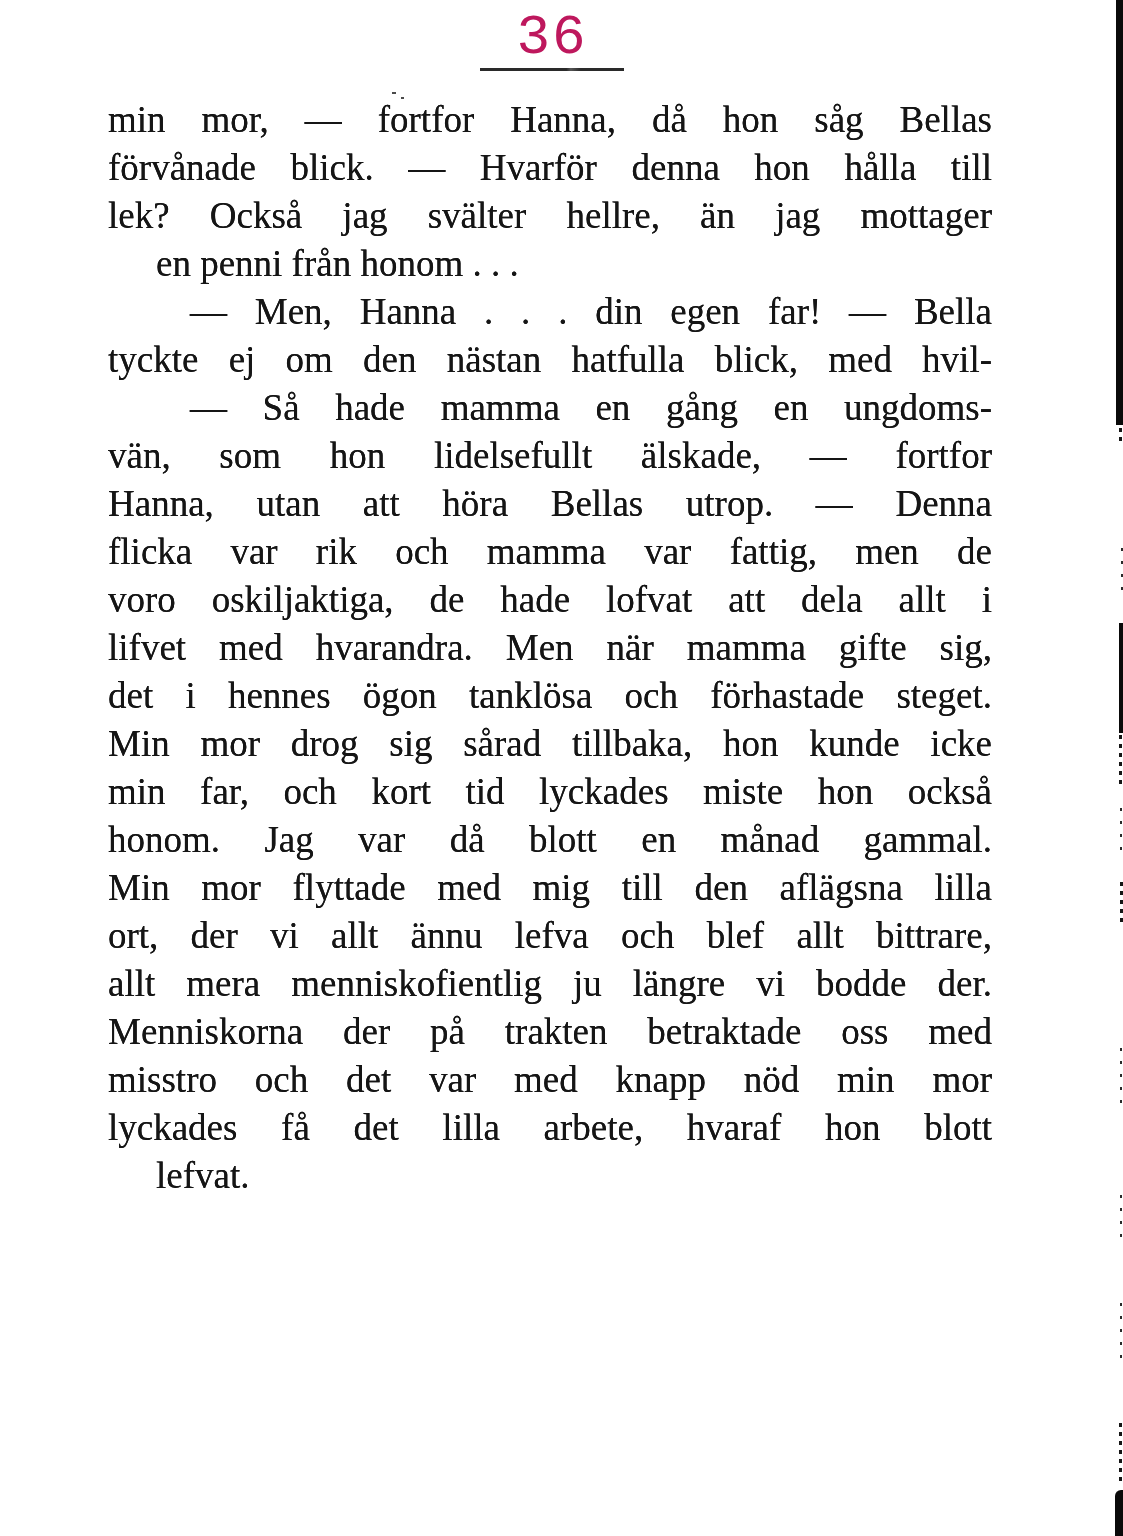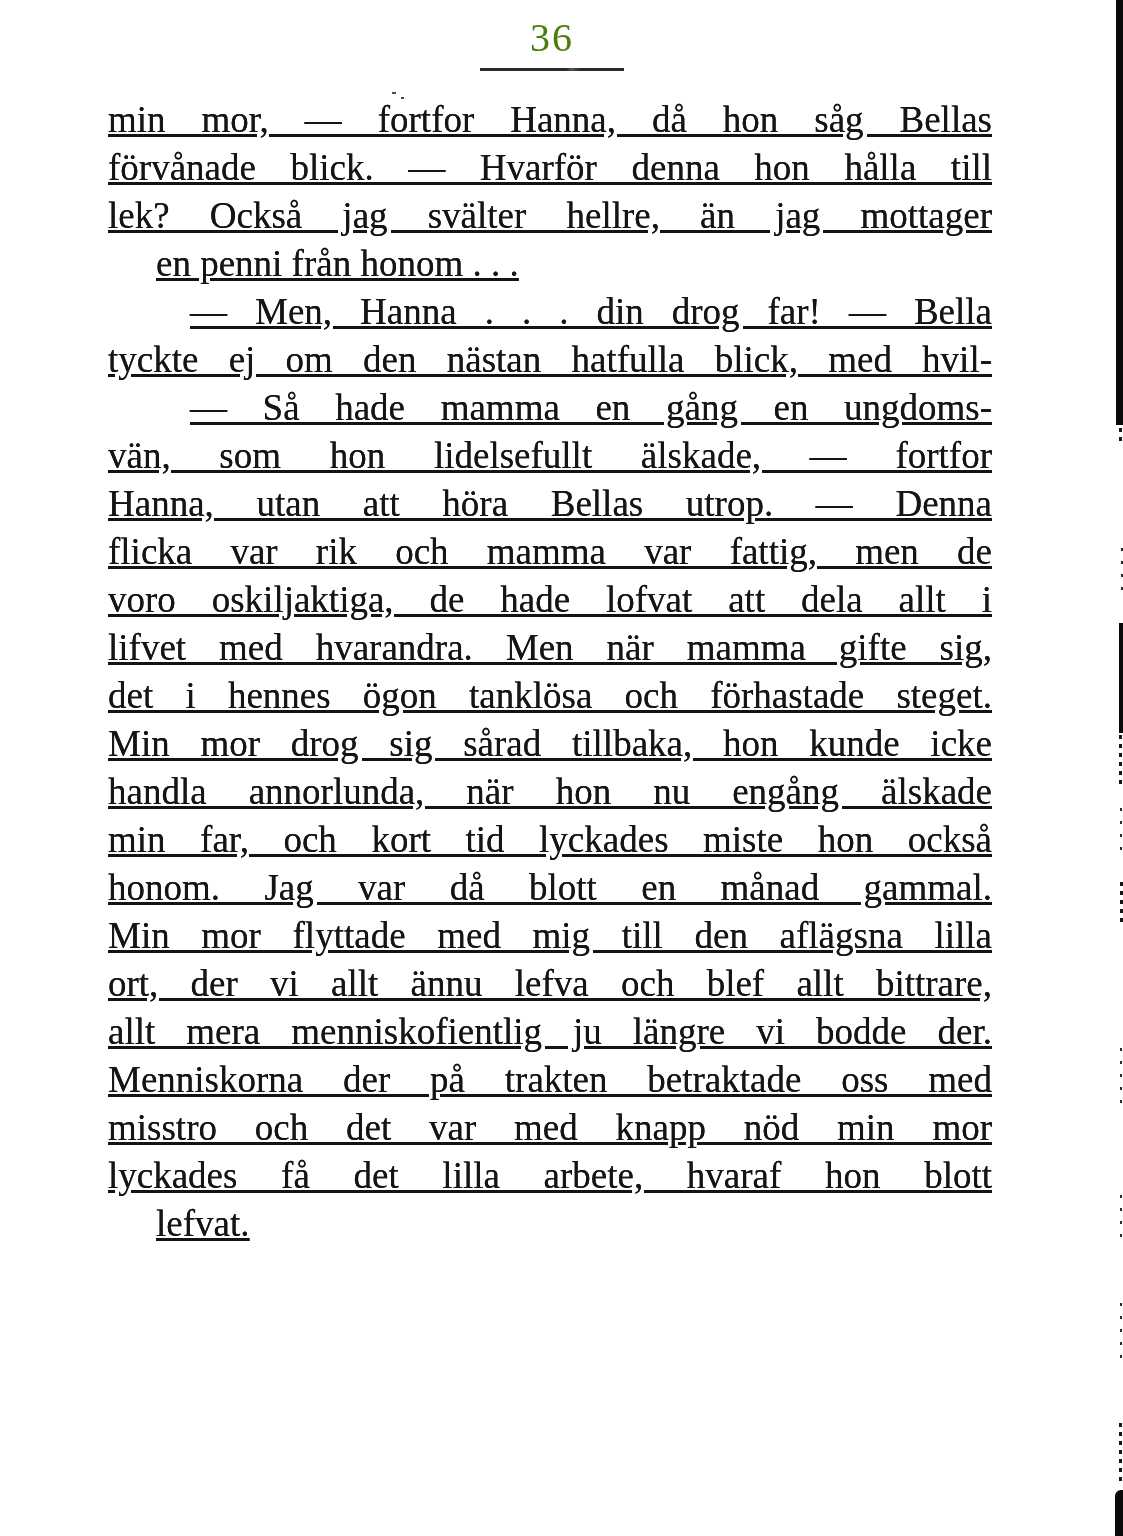--- a/index.html
+++ b/index.html
@@ -20,38 +20,38 @@
   }
   
   .header {
     position: absolute;
     left: 110px;
     top: 10px;
     width: 884px;
     text-align: center;
   }
   .page-number {
-    font-size: 40px;
+    font-size: 56px;
     line-height: 56px;
-    color: #4d7c0f;
+    color: #be185d;
     letter-spacing: 2px;
+    font-family: Liberation Mono, monospace;
   }
   .header-rule {
     margin: 2px auto 0 auto;
     width: 144px;
     height: 3px;
     background: linear-gradient(to right, #2a2a2a 0 60%, #555 63%, #2a2a2a 70%);
   }
   
   .text-block {
     position: absolute;
     left: 108px;
     top: 96px;
     width: 884px;
-    text-decoration: underline;
   }
   .line {
     height: 48px;
     line-height: 48px;
     font-size: 37px;
     white-space: normal;
     color: #151515;
     text-shadow: 0 0 0.5px #1a1a1a;
   }
   .line.j { text-align: justify; text-align-last: justify; }
@@ -78,31 +78,30 @@
   </div>
 
   <div class="speck" style="left:392px; top:92px; width:4px; height:2px;"></div>
   <div class="speck" style="left:401px; top:97px; width:3px; height:2px;"></div>
 
   <div class="text-block">
     <div class="line j">min mor, — fortfor Hanna, då hon såg Bellas</div>
     <div class="line j">förvånade blick. — Hvarför denna hon hålla till</div>
     <div class="line j">lek? Också jag svälter hellre, än jag mottager</div>
     <div class="line l">en penni från honom . . .</div>
-    <div class="line j ind">— Men, Hanna . . . din drog far! — Bella</div>
+    <div class="line j ind">— Men, Hanna . . . din egen far! — Bella</div>
     <div class="line j">tyckte ej om den nästan hatfulla blick, med hvil-</div>
     <div class="line j ind">— Så hade mamma en gång en ungdoms-</div>
     <div class="line j">vän, som hon lidelsefullt älskade, — fortfor</div>
     <div class="line j">Hanna, utan att höra Bellas utrop. — Denna</div>
     <div class="line j">flicka var rik och mamma var fattig, men de</div>
     <div class="line j">voro oskiljaktiga, de hade lofvat att dela allt i</div>
     <div class="line j">lifvet med hvarandra. Men när mamma gifte sig,</div>
     <div class="line j">det i hennes ögon tanklösa och förhastade steget.</div>
     <div class="line j">Min mor drog sig sårad tillbaka, hon kunde icke</div>
-    <div class="line j">handla annorlunda, när hon nu engång älskade</div>
     <div class="line j">min far, och kort tid lyckades miste hon också</div>
     <div class="line j">honom. Jag var då blott en månad gammal.</div>
     <div class="line j">Min mor flyttade med mig till den aflägsna lilla</div>
     <div class="line j">ort, der vi allt ännu lefva och blef allt bittrare,</div>
     <div class="line j">allt mera menniskofientlig ju längre vi bodde der.</div>
     <div class="line j">Menniskorna der på trakten betraktade oss med</div>
     <div class="line j">misstro och det var med knapp nöd min mor</div>
     <div class="line j">lyckades få det lilla arbete, hvaraf hon blott</div>
     <div class="line l">lefvat.</div>
   </div>

